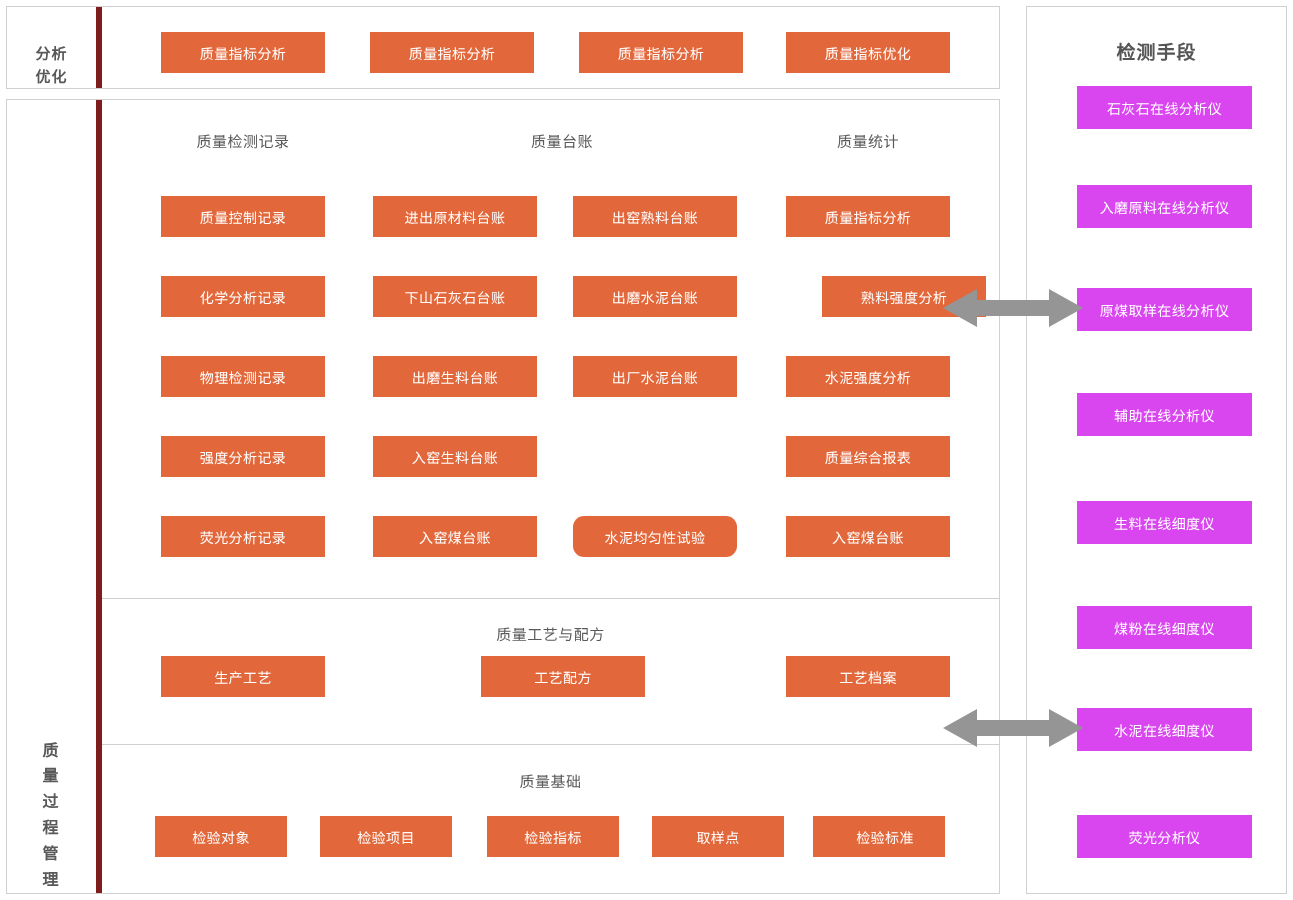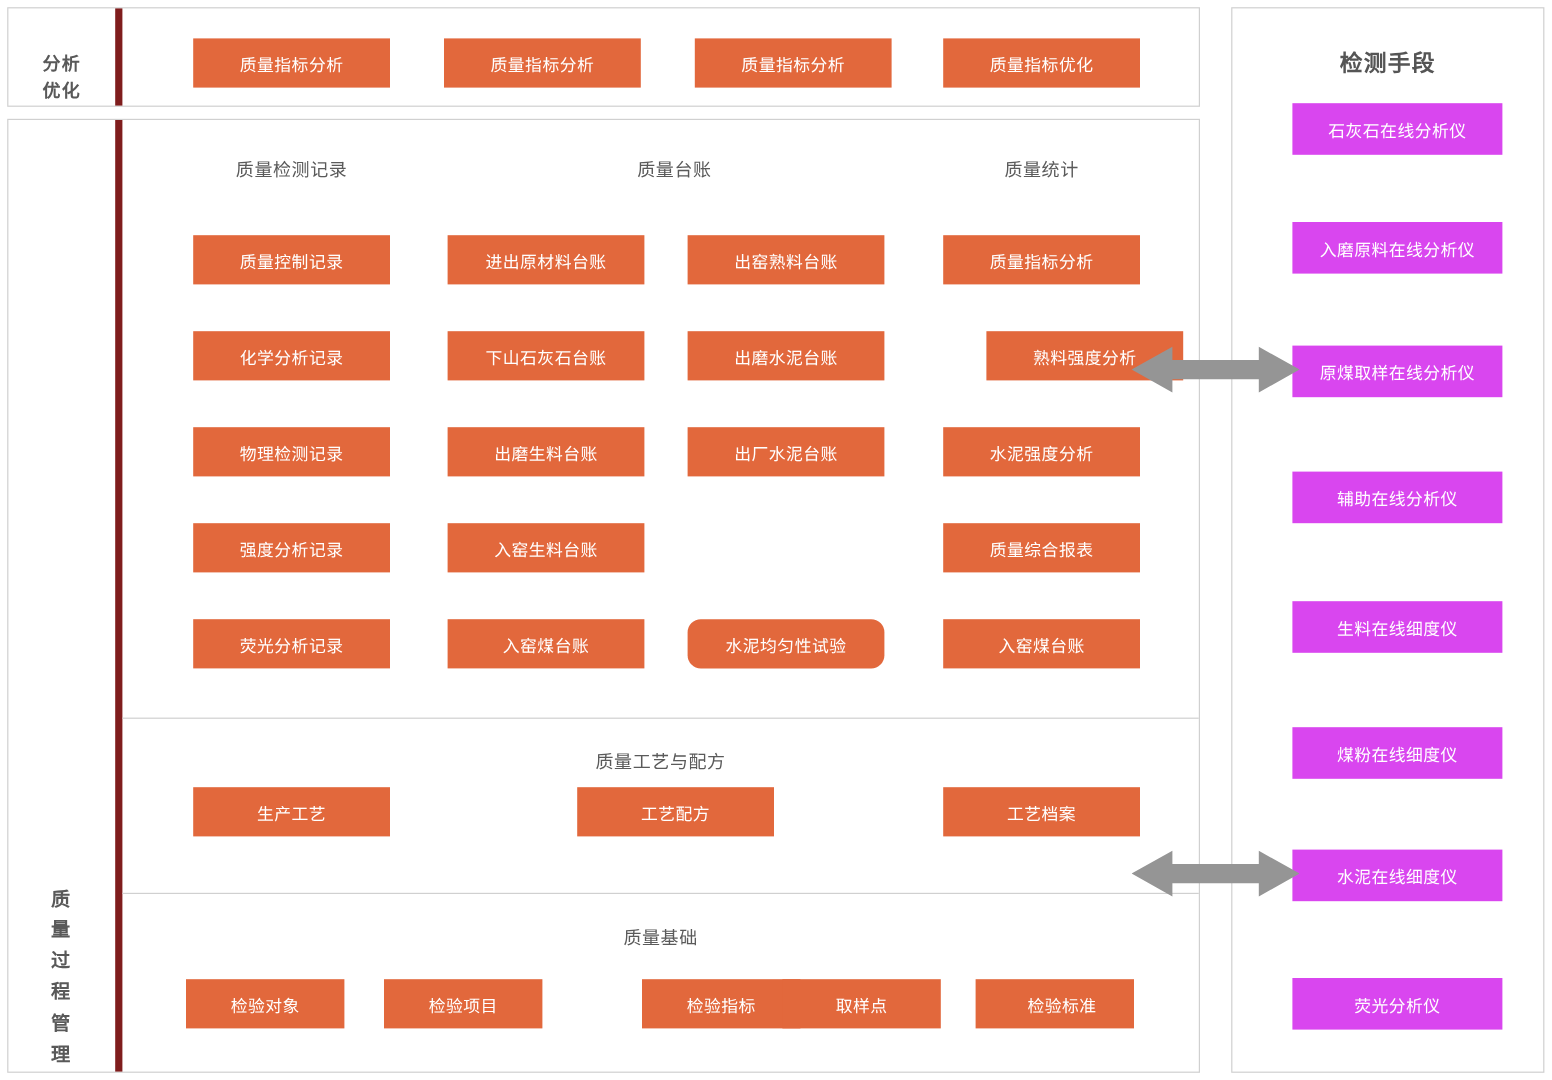--- a/index.html
+++ b/index.html
@@ -177,21 +177,21 @@
     <div class="obox" style="left:779px; top:416px; width:164px; height:41px;">入窑煤台账</div>
 
     <div class="section-title" style="left:95px; right:0; top:523px;">质量工艺与配方</div>
     <div class="obox" style="left:154px; top:556px; width:164px; height:41px;">生产工艺</div>
     <div class="obox" style="left:474px; top:556px; width:164px; height:41px;">工艺配方</div>
     <div class="obox" style="left:779px; top:556px; width:164px; height:41px;">工艺档案</div>
 
     <div class="section-title" style="left:95px; right:0; top:670px;">质量基础</div>
     <div class="obox" style="left:148px; top:716px; width:132px; height:41px;">检验对象</div>
     <div class="obox" style="left:313px; top:716px; width:132px; height:41px;">检验项目</div>
-    <div class="obox" style="left:480px; top:716px; width:132px; height:41px;margin-left:48px;">检验指标</div>
+    <div class="obox" style="left:480px; top:716px; width:132px; height:41px;">检验指标</div>
     <div class="obox" style="left:645px; top:716px; width:132px; height:41px;">取样点</div>
     <div class="obox" style="left:806px; top:716px; width:132px; height:41px;padding-left:12px;">检验标准</div>
   </div>
 
   <div class="panel" id="panel-detection">
     <div id="detection-title">检测手段</div>
 
     <div class="gbox" style="left:50px; top:79px; width:175px; height:43px;">石灰石在线分析仪</div>
     <div class="gbox" style="left:50px; top:178px; width:175px; height:43px;">入磨原料在线分析仪</div>
     <div class="gbox" style="left:50px; top:386px; width:175px; height:43px;">辅助在线分析仪</div>

